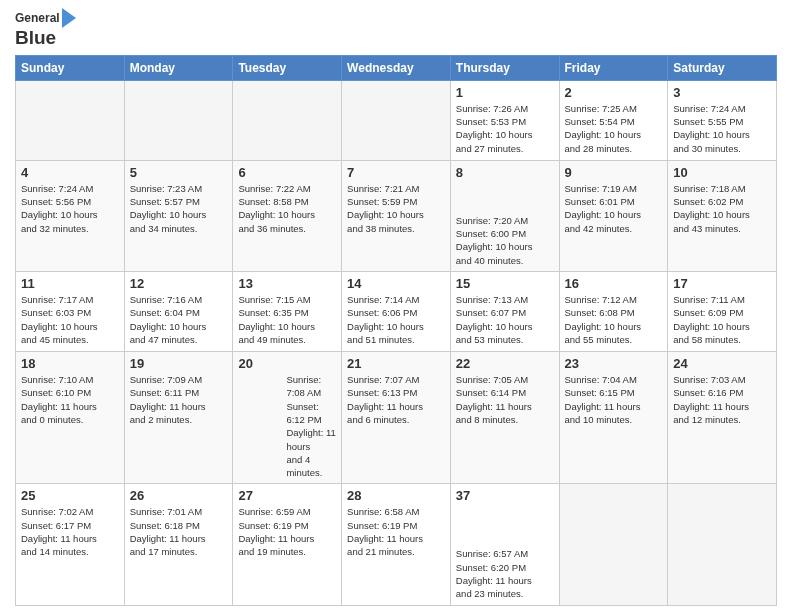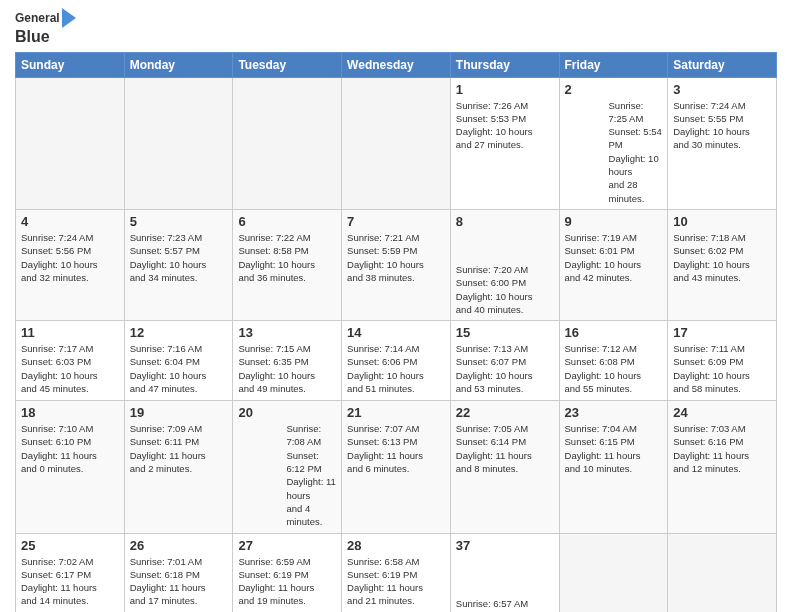--- a/index.html
+++ b/index.html
@@ -98,21 +98,21 @@
 <div class="container">
   <div class="header-row">
     <div class="logo">
       <div style="display:flex;flex-direction:column;align-items:flex-start;">
         <div style="display:flex;align-items:center;">
           <span class="logo-text">
             <span>General</span>
           </span>
           <div class="logo-arrow"></div>
         </div>
-        <span class="logo-text blue" style="font-size:16px;">Blue</span>
+        <span class="logo-text blue" style="font-size:19px;">Blue</span>
       </div>
     </div>
     <div class="title-section">
       <div class="month-title"></div>
       <div class="location"></div>
     </div>
   </div>
 
   <table class="calendar-table">
     <thead>
@@ -134,21 +134,21 @@
           <td class="empty"></td>
           <td>
             <span class="day-number">1</span>
             <div class="day-info" style="white-space: pre-line;">Sunrise: 7:26 AM
 Sunset: 5:53 PM
 Daylight: 10 hours
 and 27 minutes.</div>
           </td>
           <td>
             <span class="day-number">2</span>
-            <div class="day-info" style="white-space: pre-line; margin-left: 44px;">Sunrise: 7:25 AM
+            <div class="day-info" style="white-space: pre-line;">Sunrise: 7:25 AM
 Sunset: 5:54 PM
 Daylight: 10 hours
 and 28 minutes.</div>
           </td>
           <td>
             <span class="day-number">3</span>
             <div class="day-info" style="white-space: pre-line;">Sunrise: 7:24 AM
 Sunset: 5:55 PM
 Daylight: 10 hours
 and 30 minutes.</div>

